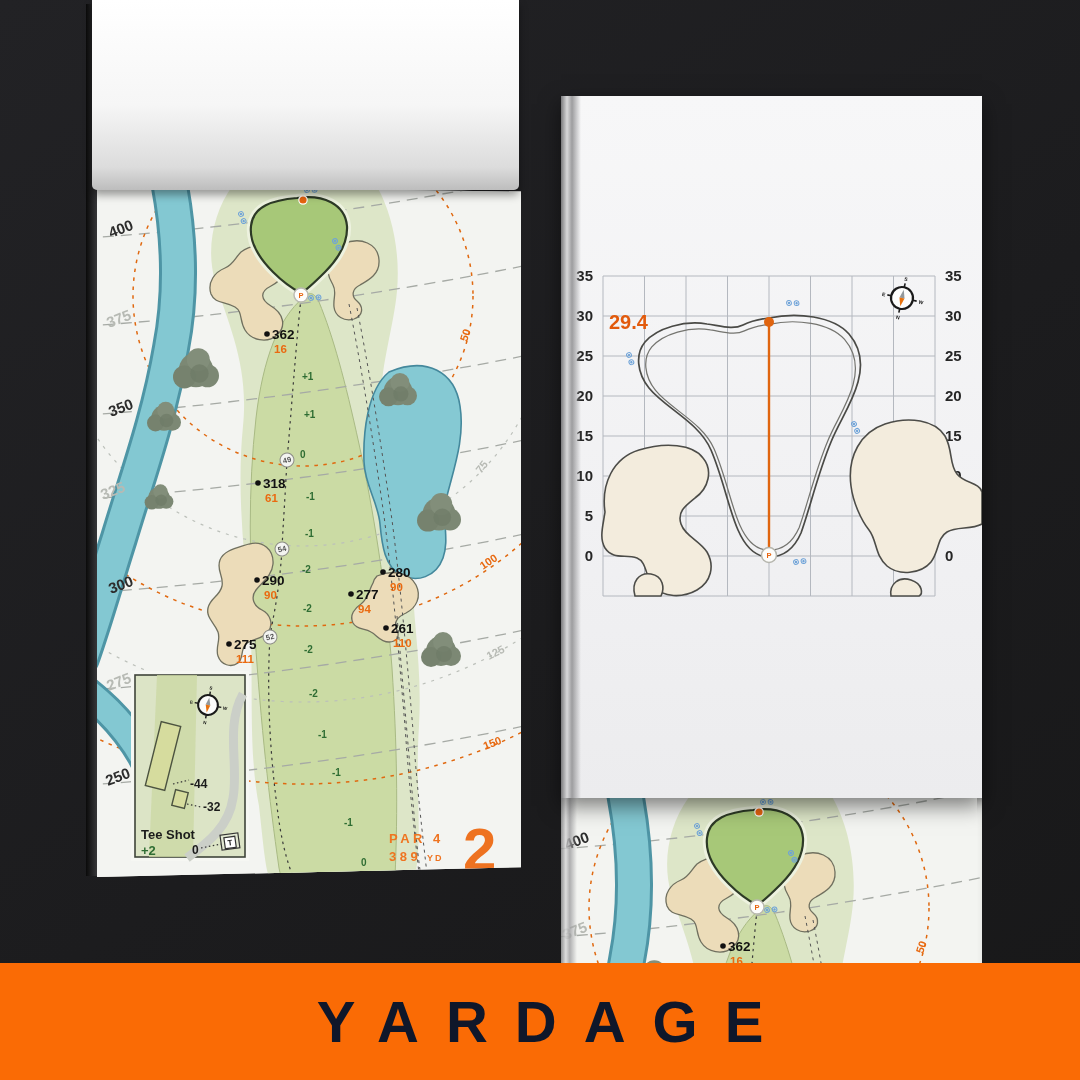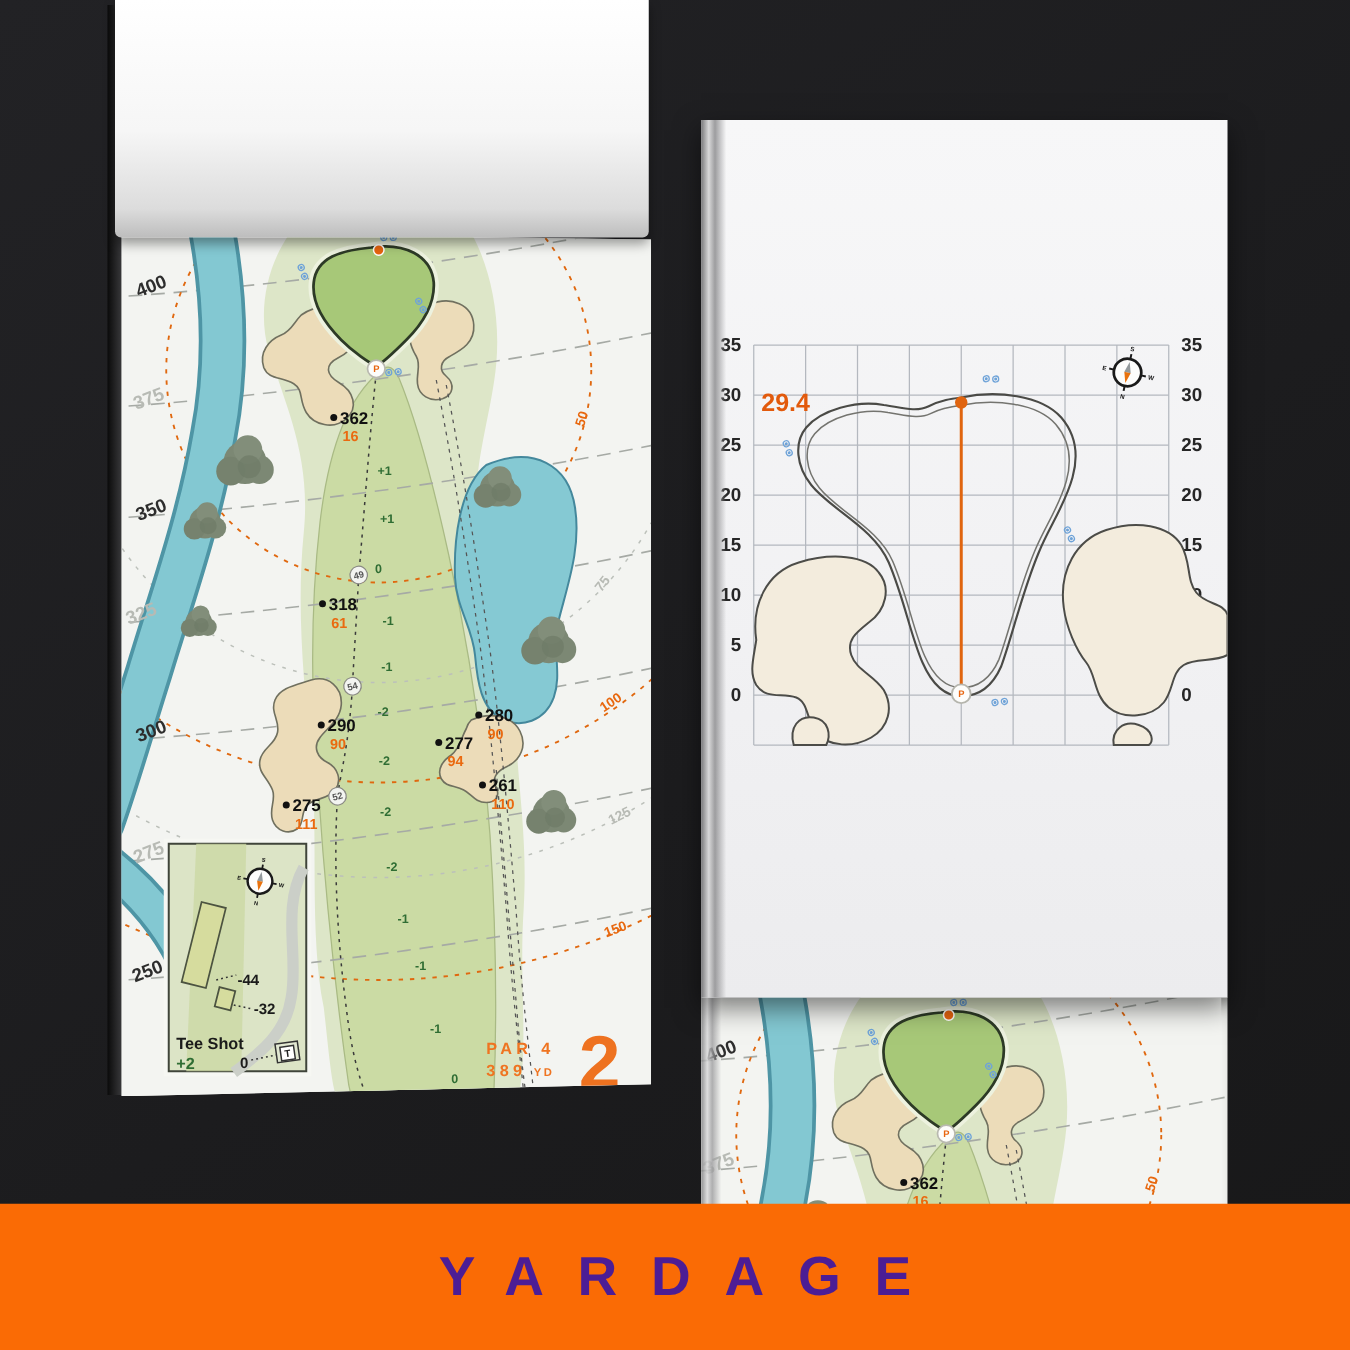--- a/index.html
+++ b/index.html
@@ -23,21 +23,21 @@
       box-shadow:0 8px 20px rgba(0,0,0,.5);}
   .curl{position:absolute;left:0;top:0;bottom:0;width:20px;
       background:linear-gradient(90deg,#7a7a7c 0%,#d8d8d9 30%,#9d9d9f 55%,rgba(240,240,241,0) 100%);}
   .page-right-bottom{left:561px;top:798px;width:421px;height:167px;z-index:2;
       background:#f3f4f1;overflow:hidden;
       box-shadow:inset 0 10px 12px -7px rgba(0,0,0,.4);}
   .page-right-bottom .curl{width:16px;opacity:.8;}
   
   .banner{position:absolute;left:0;top:963px;width:1080px;height:117px;
       background:#fa6b05;display:flex;align-items:center;justify-content:center;z-index:10;}
-  .banner-label{color:#4c1d95;font-weight:bold;font-size:44px;
+  .banner-label{color:#0f172a;font-weight:bold;font-size:58px;
       letter-spacing:27px;margin-right:-27px;}
   
   text{font-family:"Liberation Sans", sans-serif;}
   .t-side{font-size:15px;font-weight:bold;fill:#2d2d2d;}
   .t-side-lt{font-size:15px;font-weight:bold;fill:#b7bab4;}
   .t-marker{font-size:13.5px;font-weight:bold;fill:#111111;}
   .t-front{font-size:11.5px;font-weight:bold;fill:#ea6a10;}
   .t-elev{font-size:10px;font-weight:bold;fill:#2f6d33;}
   .t-circ{font-size:7.5px;font-weight:bold;fill:#555555;}
   .t-arc-o{font-size:11px;font-weight:bold;fill:#e8680f;}

